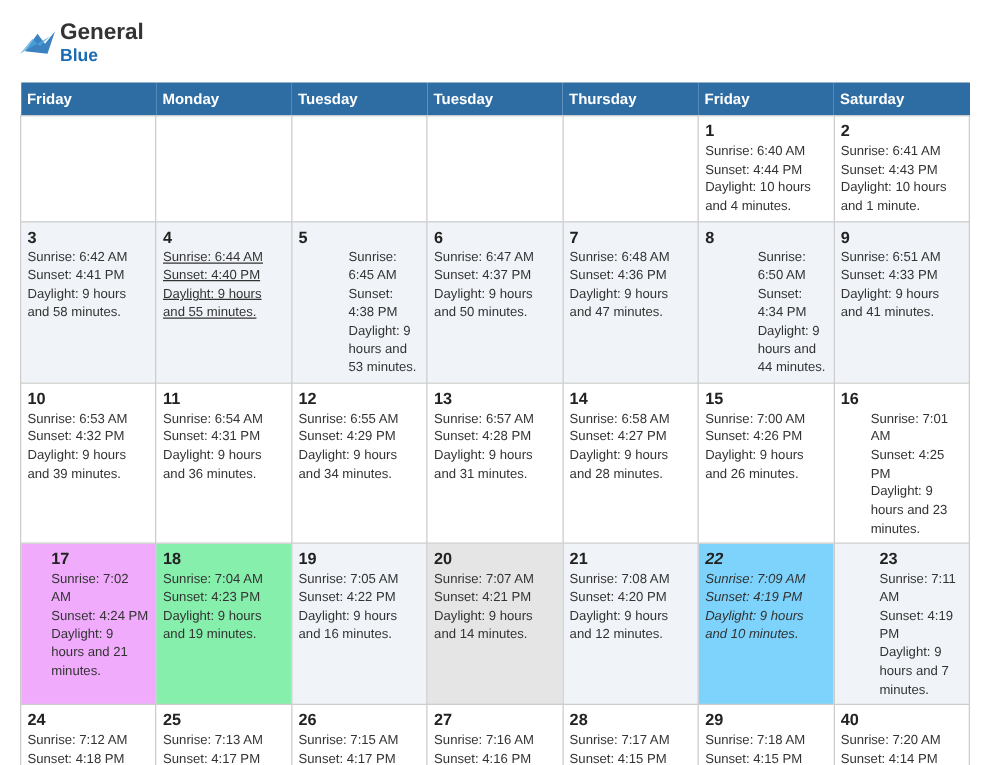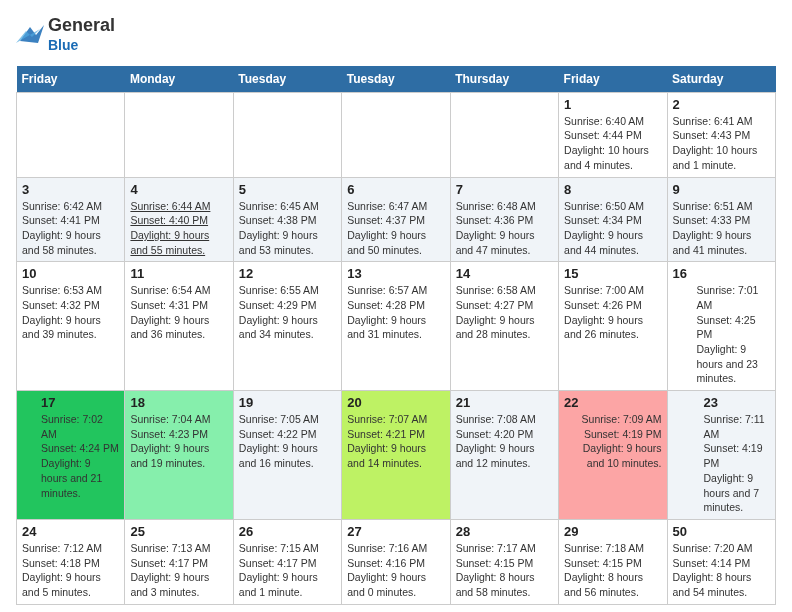--- a/index.html
+++ b/index.html
@@ -146,39 +146,39 @@
 Daylight: 9 hours and 58 minutes.</div>
         </td>
         <td class="cal-cell" style="background: rgb(240, 244, 248);">
           <span class="day-num">4</span>
           <div class="cell-text" style="white-space: pre-line; text-decoration: underline;">Sunrise: 6:44 AM
 Sunset: 4:40 PM
 Daylight: 9 hours and 55 minutes.</div>
         </td>
         <td class="cal-cell" style="background: rgb(240, 244, 248);">
           <span class="day-num">5</span>
-          <div class="cell-text" style="white-space: pre-line;">Sunrise: 6:45 AM
+          <div class="cell-text" style="white-space: pre-line; margin-left: 40px;">Sunrise: 6:45 AM
 Sunset: 4:38 PM
 Daylight: 9 hours and 53 minutes.</div>
         </td>
         <td class="cal-cell" style="background: rgb(240, 244, 248);">
           <span class="day-num">6</span>
           <div class="cell-text" style="white-space: pre-line;">Sunrise: 6:47 AM
 Sunset: 4:37 PM
 Daylight: 9 hours and 50 minutes.</div>
         </td>
         <td class="cal-cell" style="background: rgb(240, 244, 248);">
           <span class="day-num">7</span>
           <div class="cell-text" style="white-space: pre-line;">Sunrise: 6:48 AM
 Sunset: 4:36 PM
 Daylight: 9 hours and 47 minutes.</div>
         </td>
         <td class="cal-cell" style="background: rgb(240, 244, 248);">
           <span class="day-num">8</span>
-          <div class="cell-text" style="white-space: pre-line;">Sunrise: 6:50 AM
+          <div class="cell-text" style="white-space: pre-line; margin-left: 42px;">Sunrise: 6:50 AM
 Sunset: 4:34 PM
 Daylight: 9 hours and 44 minutes.</div>
         </td>
         <td class="cal-cell" style="background: rgb(240, 244, 248);">
           <span class="day-num">9</span>
           <div class="cell-text" style="white-space: pre-line;">Sunrise: 6:51 AM
 Sunset: 4:33 PM
 Daylight: 9 hours and 41 minutes.</div>
         </td>
       </tr>
@@ -220,53 +220,53 @@
 Daylight: 9 hours and 26 minutes.</div>
         </td>
         <td class="cal-cell">
           <span class="day-num">16</span>
           <div class="cell-text" style="white-space: pre-line; margin-left: 24px;">Sunrise: 7:01 AM
 Sunset: 4:25 PM
 Daylight: 9 hours and 23 minutes.</div>
         </td>
       </tr>
       <tr>
-        <td class="cal-cell" style="background: #22c55e; padding-left: 24px;">
+        <td class="cal-cell" style="background: #f0abfc; padding-left: 24px;">
           <span class="day-num">17</span>
           <div class="cell-text" style="white-space: pre-line;">Sunrise: 7:02 AM
 Sunset: 4:24 PM
 Daylight: 9 hours and 21 minutes.</div>
         </td>
         <td class="cal-cell" style="background: #86efac;">
           <span class="day-num">18</span>
           <div class="cell-text" style="white-space: pre-line;">Sunrise: 7:04 AM
 Sunset: 4:23 PM
 Daylight: 9 hours and 19 minutes.</div>
         </td>
         <td class="cal-cell" style="background: rgb(240, 244, 248);">
           <span class="day-num">19</span>
           <div class="cell-text" style="white-space: pre-line;">Sunrise: 7:05 AM
 Sunset: 4:22 PM
 Daylight: 9 hours and 16 minutes.</div>
         </td>
-        <td class="cal-cell" style="background: #bef264;">
+        <td class="cal-cell" style="background: #e5e5e5;">
           <span class="day-num">20</span>
           <div class="cell-text" style="white-space: pre-line;">Sunrise: 7:07 AM
 Sunset: 4:21 PM
 Daylight: 9 hours and 14 minutes.</div>
         </td>
         <td class="cal-cell" style="background: rgb(240, 244, 248);">
           <span class="day-num">21</span>
           <div class="cell-text" style="white-space: pre-line;">Sunrise: 7:08 AM
 Sunset: 4:20 PM
 Daylight: 9 hours and 12 minutes.</div>
         </td>
-        <td class="cal-cell" style="background: #fca5a5;">
+        <td class="cal-cell" style="background: #7dd3fc; font-style: italic;">
           <span class="day-num">22</span>
-          <div class="cell-text" style="white-space: pre-line; text-align: right;">Sunrise: 7:09 AM
+          <div class="cell-text" style="white-space: pre-line;">Sunrise: 7:09 AM
 Sunset: 4:19 PM
 Daylight: 9 hours and 10 minutes.</div>
         </td>
         <td class="cal-cell" style="background: rgb(240, 244, 248); padding-left: 36px;">
           <span class="day-num">23</span>
           <div class="cell-text" style="white-space: pre-line;">Sunrise: 7:11 AM
 Sunset: 4:19 PM
 Daylight: 9 hours and 7 minutes.</div>
         </td>
       </tr>
@@ -301,20 +301,20 @@
 Sunset: 4:15 PM
 Daylight: 8 hours and 58 minutes.</div>
         </td>
         <td class="cal-cell">
           <span class="day-num">29</span>
           <div class="cell-text" style="white-space: pre-line;">Sunrise: 7:18 AM
 Sunset: 4:15 PM
 Daylight: 8 hours and 56 minutes.</div>
         </td>
         <td class="cal-cell">
-          <span class="day-num">50</span>
+          <span class="day-num">40</span>
           <div class="cell-text" style="white-space: pre-line;">Sunrise: 7:20 AM
 Sunset: 4:14 PM
 Daylight: 8 hours and 54 minutes.</div>
         </td>
       </tr>
     </tbody>
 </table>
 
 </body></html>

